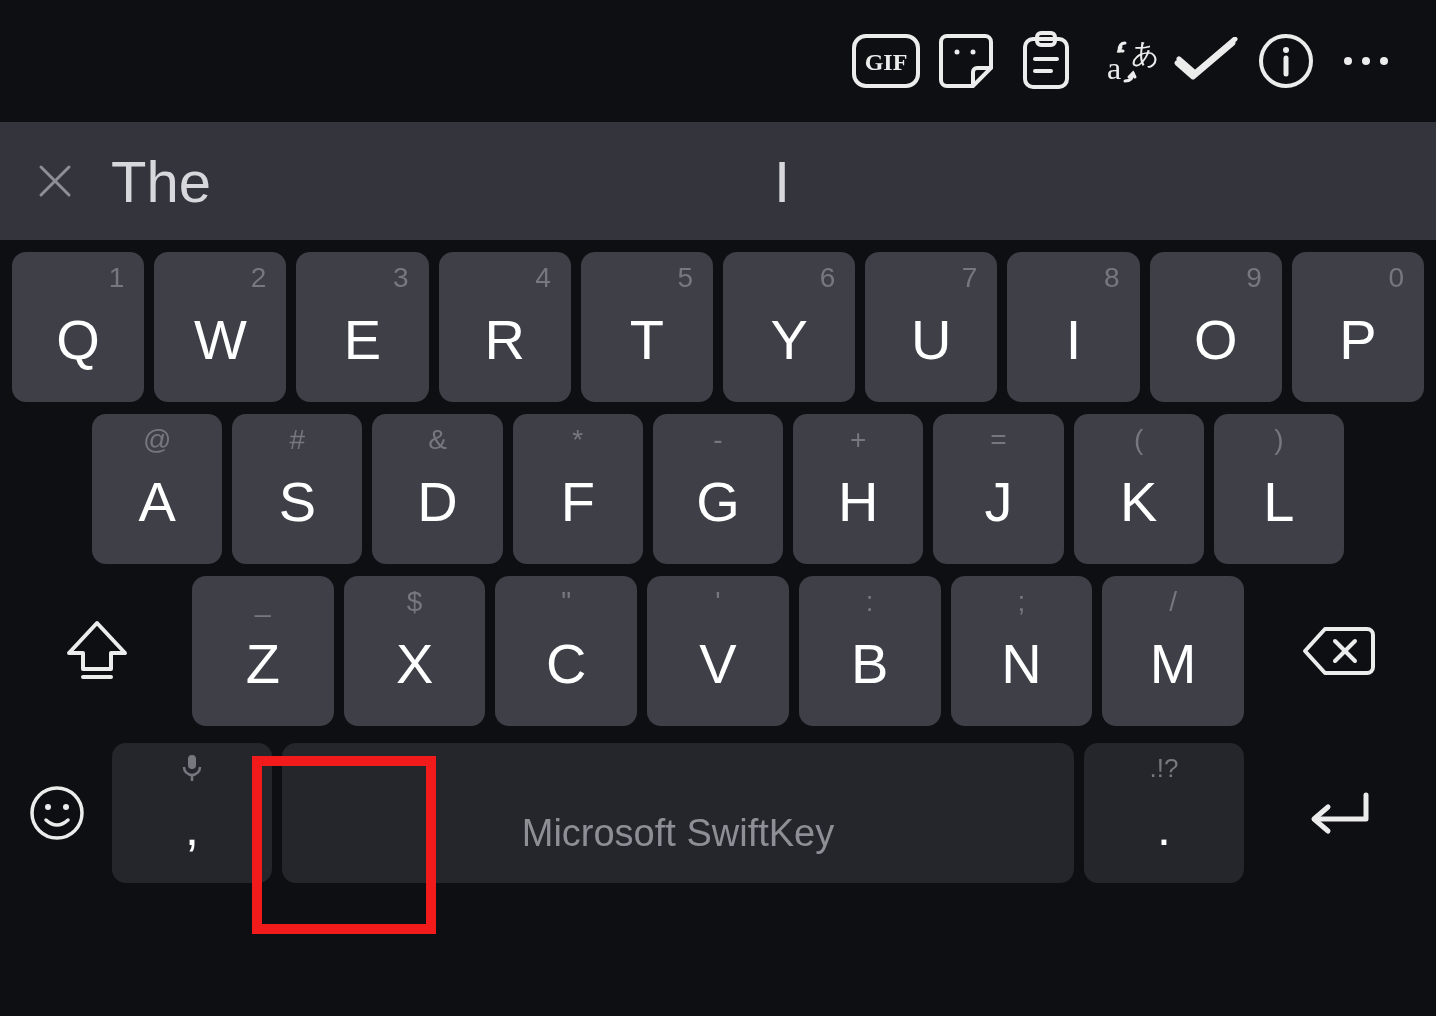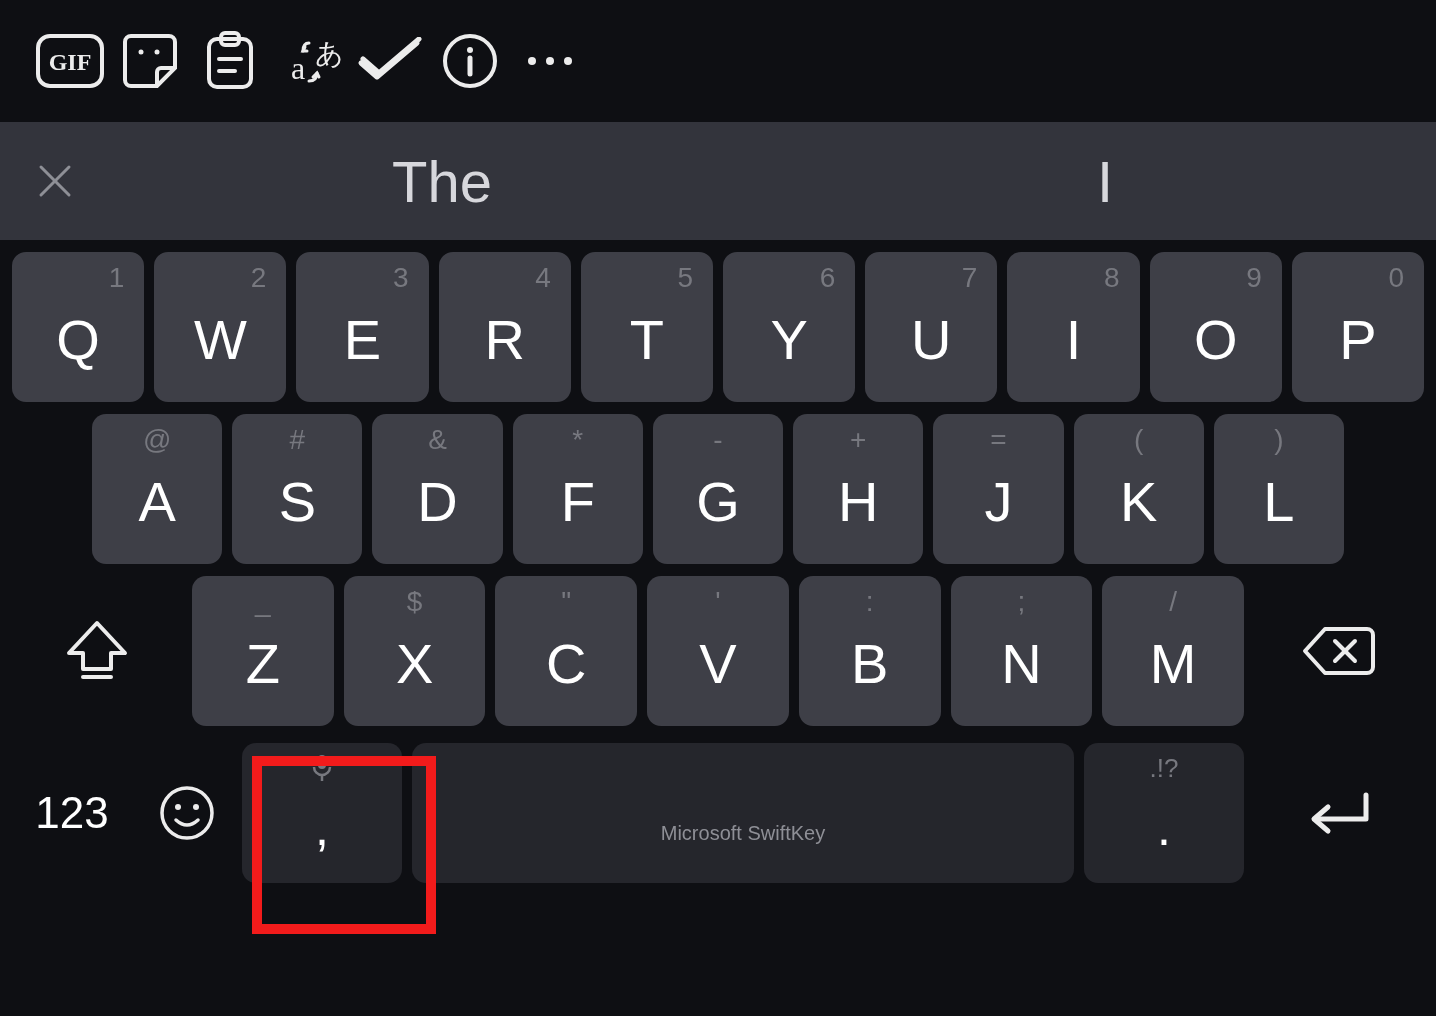--- a/index.html
+++ b/index.html
@@ -10,21 +10,21 @@
     color: #ececec;
     -webkit-user-select: none;
     user-select: none;
   }
 
   
   .toolbar {
     height: 122px;
     display: flex;
     align-items: center;
-    justify-content: flex-start;
+    justify-content: flex-end;
     padding: 0 30px;
   }
   .toolbar .tool {
     width: 80px; height: 80px;
     display: flex; align-items: center; justify-content: center;
     color: #ececec;
     cursor: pointer;
   }
   .toolbar svg { stroke: #ececec; fill: none; }
 
@@ -37,21 +37,20 @@
   }
   .sugbar .closex {
     width: 110px;
     display: flex; align-items: center; justify-content: center;
     color: #8e8f96;
     cursor: pointer;
   }
   .sugbar .closex svg { stroke: #8e8f96; }
   .sugbar .sugg {
     flex: 1;
-    text-align: center;
     font-size: 58px;
     color: #d7d7dc;
     cursor: pointer;
     border-left: 1px solid rgba(0,0,0,0);
   }
 
   
   .kbwrap { padding: 12px 6px 6px 6px; }
 
   .krow {
@@ -129,21 +128,21 @@
     font-size: 50px; color: #ffffff; margin-top: 30px;
   }
 
   .slot-space {
     flex: 1;
     background: #25262c;
     border-radius: 14px;
     display: flex; align-items: center; justify-content: center;
   }
   .slot-space .label {
-    font-size: 20px;
+    font-size: 38px;
     color: #8e8f96;
     margin-top: 40px;
   }
 
   .slot-enter { width: 170px; }
 
   
   .highlight-box {
     position: absolute;
     left: 252px;
@@ -354,23 +353,20 @@
     <div class="side">
       <svg width="76" height="52" viewBox="0 0 76 52">
         <path d="M24 4 H66 A6 6 0 0 1 72 10 V42 A6 6 0 0 1 66 48 H24 L4 26 Z" stroke="#ececec" fill="none" stroke-width="4" stroke-linejoin="round"></path>
         <line x1="34" y1="16" x2="54" y2="36" stroke="#ececec" stroke-width="4" stroke-linecap="round"></line>
         <line x1="54" y1="16" x2="34" y2="36" stroke="#ececec" stroke-width="4" stroke-linecap="round"></line>
       </svg>
     </div>
   </div>
 
   <div class="row-space">
-    <div class="slot slot-123">
-      <span>123</span>
-    </div>
     <div class="slot slot-emoji">
       <svg width="58" height="58" viewBox="0 0 58 58">
         <circle cx="29" cy="29" r="25" stroke="#ececec" fill="none" stroke-width="3.5"></circle>
         <circle cx="20" cy="23" r="3" fill="#ececec"></circle>
         <circle cx="38" cy="23" r="3" fill="#ececec"></circle>
         <path d="M18 36 Q29 46 40 36" stroke="#ececec" fill="none" stroke-width="3.5" stroke-linecap="round"></path>
       </svg>
     </div>
     <div class="slot slot-comma">
       <span class="sec">

